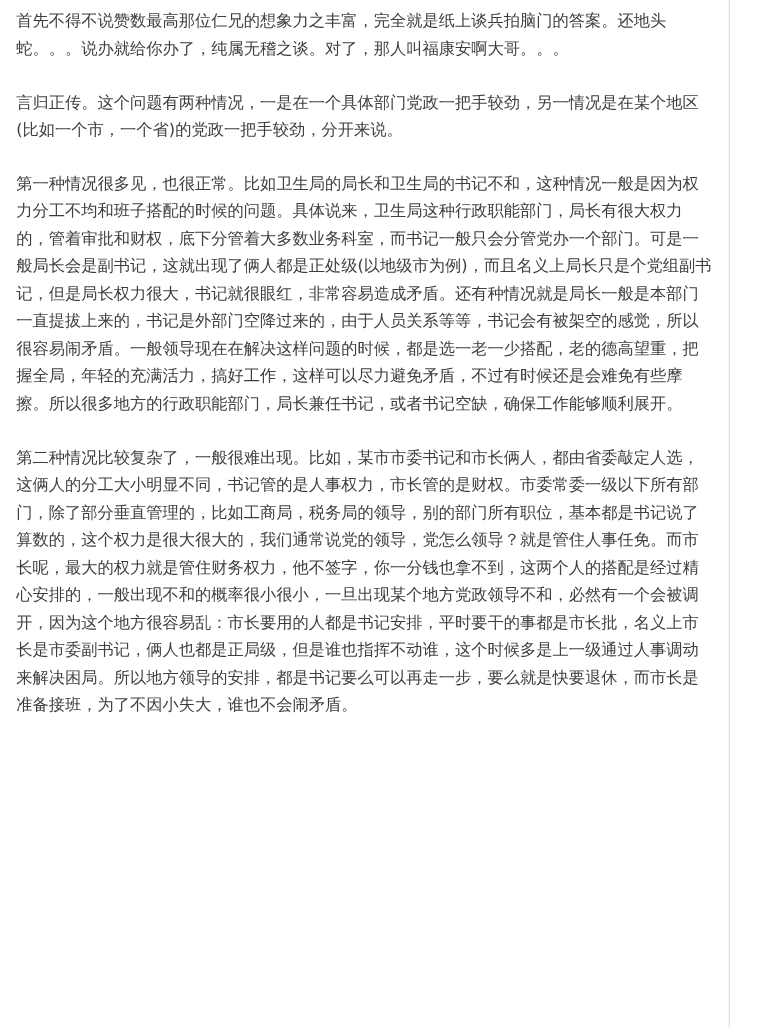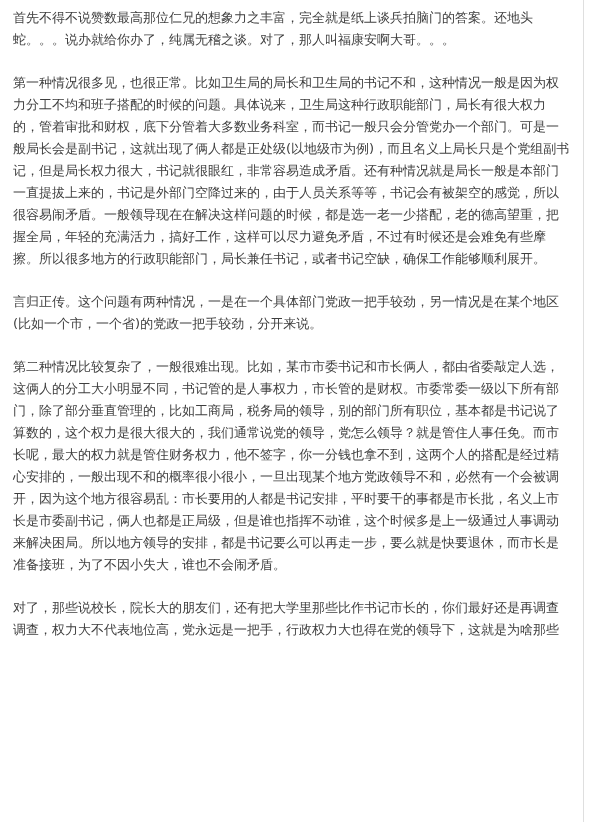--- a/index.html
+++ b/index.html
@@ -48,19 +48,18 @@
     height: 822px;
     background: #ffffff;
   }
 </style>
 </head>
 <body>
 
 <div class="page">
   <div class="content-column">
     <p>首先不得不说赞数最高那位仁兄的想象力之丰富，完全就是纸上谈兵拍脑门的答案。还地头蛇。。。说办就给你办了，纯属无稽之谈。对了，那人叫福康安啊大哥。。。</p>
+    <p>言归正传。这个问题有两种情况，一是在一个具体部门党政一把手较劲，另一情况是在某个地区(比如一个市，一个省)的党政一把手较劲，分开来说。</p>
     <p>第一种情况很多见，也很正常。比如卫生局的局长和卫生局的书记不和，这种情况一般是因为权力分工不均和班子搭配的时候的问题。具体说来，卫生局这种行政职能部门，局长有很大权力的，管着审批和财权，底下分管着大多数业务科室，而书记一般只会分管党办一个部门。可是一般局长会是副书记，这就出现了俩人都是正处级(以地级市为例)，而且名义上局长只是个党组副书记，但是局长权力很大，书记就很眼红，非常容易造成矛盾。还有种情况就是局长一般是本部门一直提拔上来的，书记是外部门空降过来的，由于人员关系等等，书记会有被架空的感觉，所以很容易闹矛盾。一般领导现在在解决这样问题的时候，都是选一老一少搭配，老的德高望重，把握全局，年轻的充满活力，搞好工作，这样可以尽力避免矛盾，不过有时候还是会难免有些摩擦。所以很多地方的行政职能部门，局长兼任书记，或者书记空缺，确保工作能够顺利展开。</p>
-    <p>言归正传。这个问题有两种情况，一是在一个具体部门党政一把手较劲，另一情况是在某个地区(比如一个市，一个省)的党政一把手较劲，分开来说。</p>
     <p>第二种情况比较复杂了，一般很难出现。比如，某市市委书记和市长俩人，都由省委敲定人选，这俩人的分工大小明显不同，书记管的是人事权力，市长管的是财权。市委常委一级以下所有部门，除了部分垂直管理的，比如工商局，税务局的领导，别的部门所有职位，基本都是书记说了算数的，这个权力是很大很大的，我们通常说党的领导，党怎么领导？就是管住人事任免。而市长呢，最大的权力就是管住财务权力，他不签字，你一分钱也拿不到，这两个人的搭配是经过精心安排的，一般出现不和的概率很小很小，一旦出现某个地方党政领导不和，必然有一个会被调开，因为这个地方很容易乱：市长要用的人都是书记安排，平时要干的事都是市长批，名义上市长是市委副书记，俩人也都是正局级，但是谁也指挥不动谁，这个时候多是上一级通过人事调动来解决困局。所以地方领导的安排，都是书记要么可以再走一步，要么就是快要退休，而市长是准备接班，为了不因小失大，谁也不会闹矛盾。</p>
-    <p>对了，那些说校长，院长大的朋友们，还有把大学里那些比作书记市长的，你们最好还是再调查调查，权力大不代表地位高，党永远是一把手，行政权力大也得在党的领导下，这就是为啥那些</p>
   </div>
   <div class="right-gutter"></div>
 </div>
 
 </body></html>

